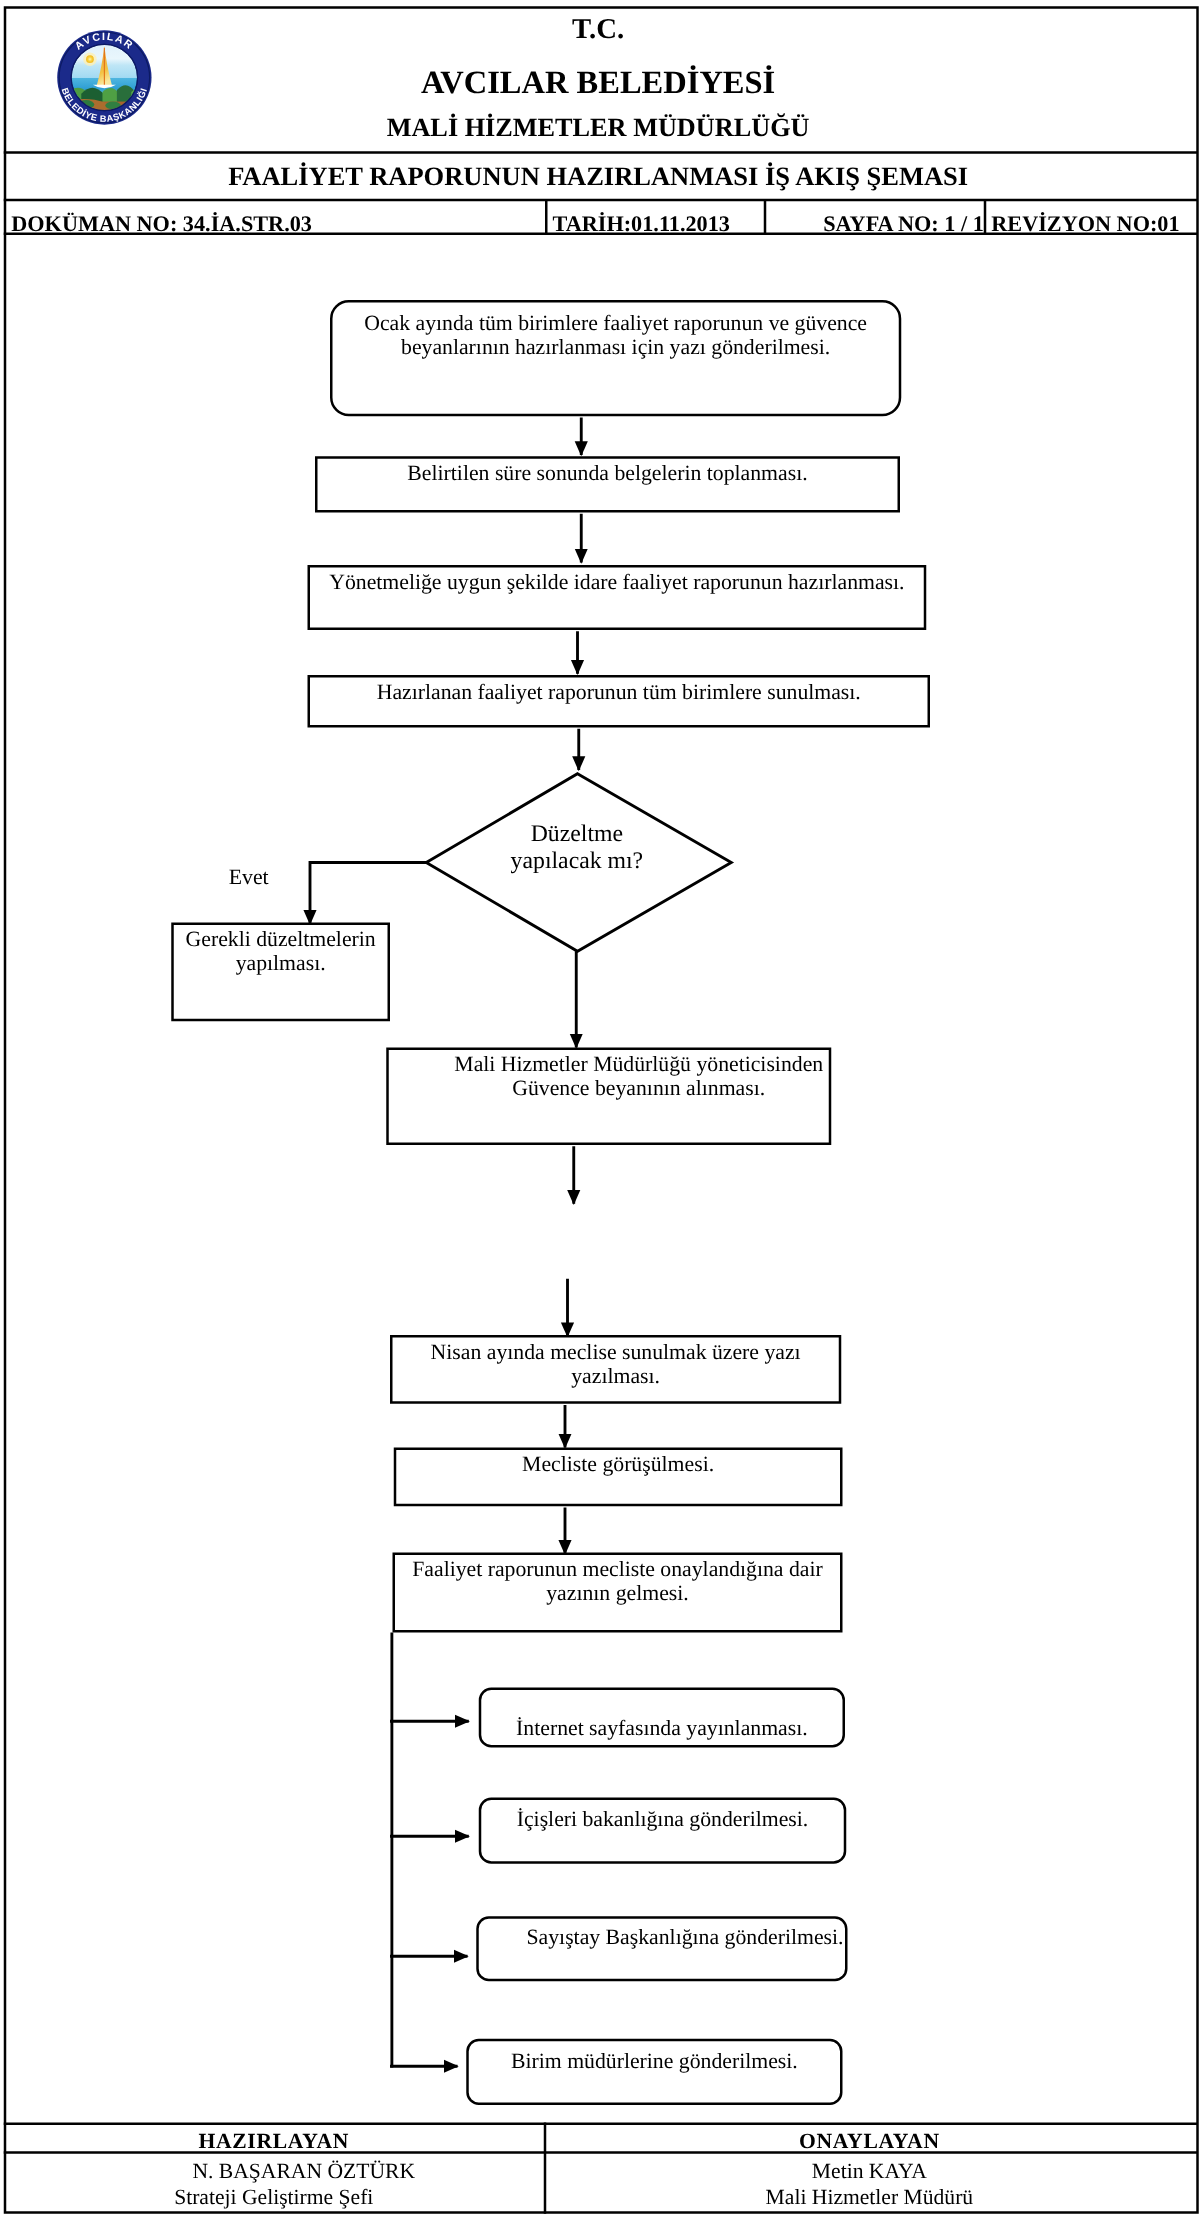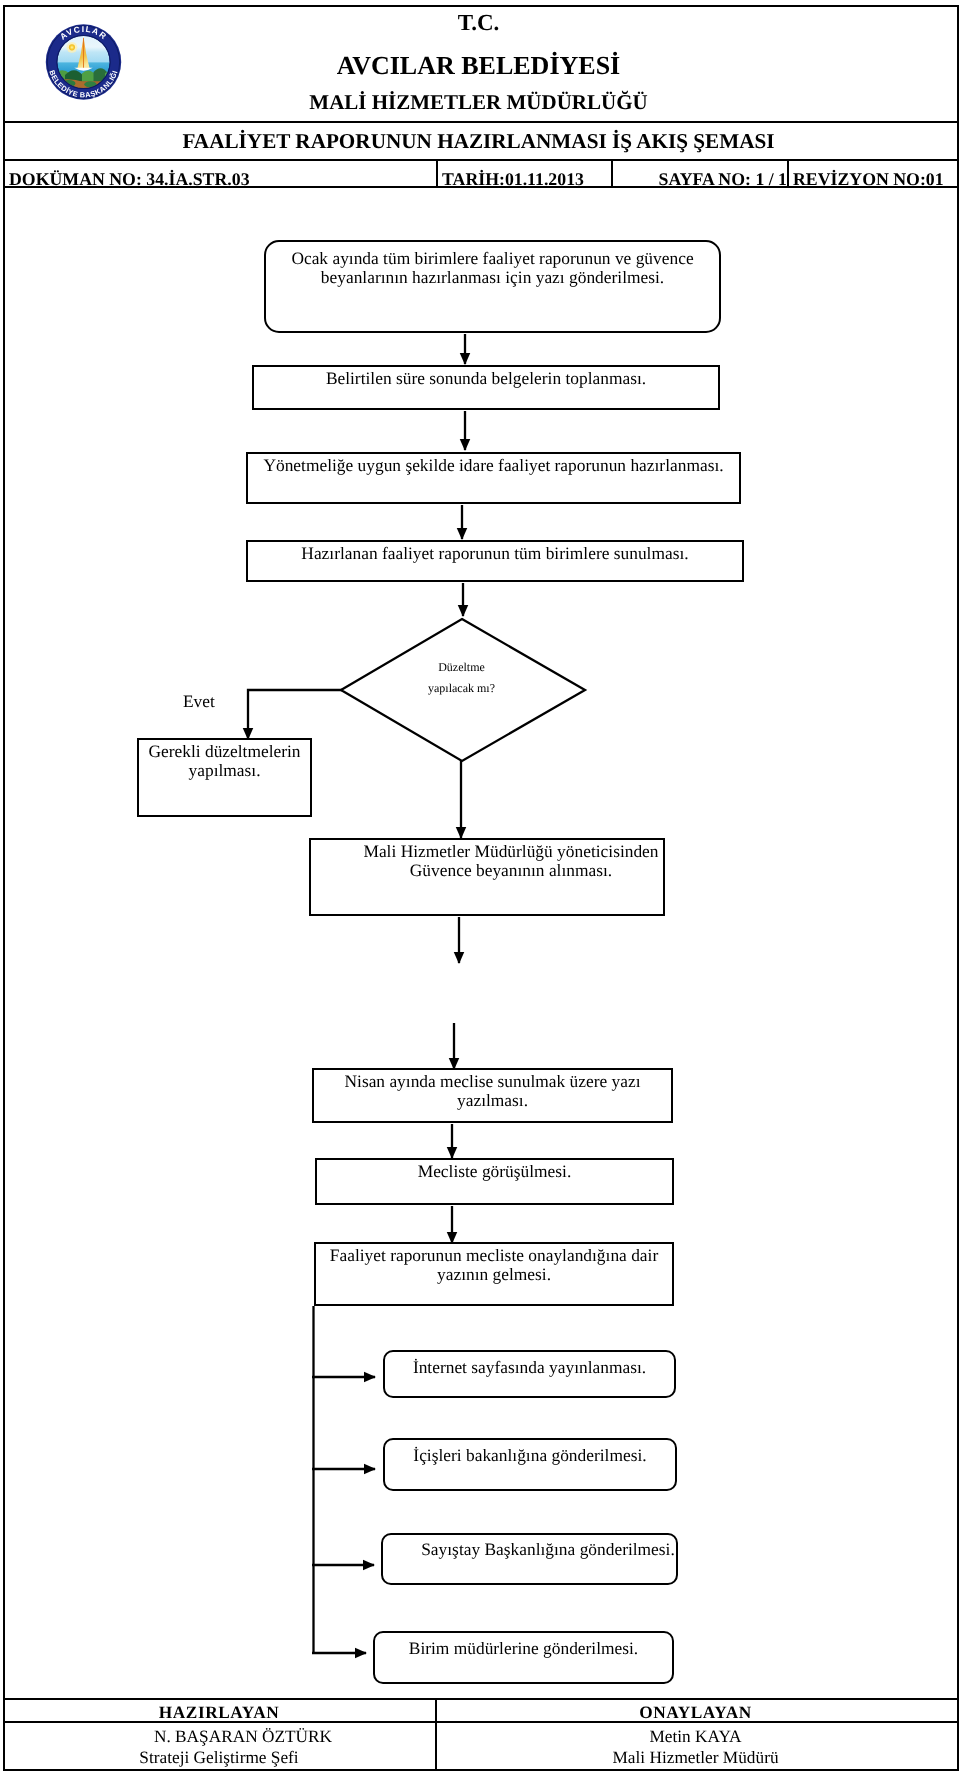--- a/index.html
+++ b/index.html
@@ -40,21 +40,21 @@
   
   .flow{position:absolute;left:0;top:0;width:960px;height:1773px;}
   .flow-svg{position:absolute;left:0;top:0;}
   .node{position:absolute;box-sizing:border-box;border:2.4px solid #000;
         background:transparent;display:flex;align-items:flex-start;
         justify-content:center;text-align:center;padding-top:2px;}
   .node span{display:block;width:100%;font-size:17.4px;line-height:18.6px;}
   .ln{display:block;white-space:nowrap;}
   .rounded{border-radius:10px;}
   .diamond-text{position:absolute;text-align:center;}
-  .diamond-text span{font-size:12px;line-height:21px;display:block;}
+  .diamond-text span{font-size:19px;line-height:21px;display:block;}
   .evet{position:absolute;font-size:17.4px;}
 
   
   .ft-row1{position:absolute;left:3px;top:1698px;width:955px;height:25px;
            box-sizing:border-box;border-top:2px solid #000;border-bottom:2px solid #000;}
   .ft-row2{position:absolute;left:3px;top:1723px;width:956px;height:46px;
            box-sizing:border-box;}
   .ft-div{position:absolute;left:435px;top:1698px;width:2px;height:73px;background:#000;}
   .ft-c{position:absolute;top:0;text-align:center;}
   .ft-title{font-size:17.3px;font-weight:bold;line-height:25px;letter-spacing:0.55px;}
@@ -232,21 +232,21 @@
       <span>
           <span class="ln">Mecliste görüşülmesi.</span>
         </span>
     </div>
     <div class="node" style="left:314px;top:1242px;width:360px;height:64px;">
       <span>
           <span class="ln">Faaliyet raporunun mecliste onaylandığına dair</span>
           <span class="ln">yazının gelmesi.</span>
         </span>
     </div>
-    <div class="node rounded" style="left:383px;top:1350px;width:293px;height:48px;padding-top:6px;">
+    <div class="node rounded" style="left:383px;top:1350px;width:293px;height:48px;padding-top:21px;">
       <span>
           <span class="ln">İnternet sayfasında yayınlanması.</span>
         </span>
     </div>
     <div class="node rounded" style="left:383px;top:1438px;width:294px;height:53px;padding-top:6px;">
       <span>
           <span class="ln">İçişleri bakanlığına gönderilmesi.</span>
         </span>
     </div>
     <div class="node rounded" style="left:381px;top:1533px;width:297px;height:52px;padding-top:5px;padding-left:37px;">

